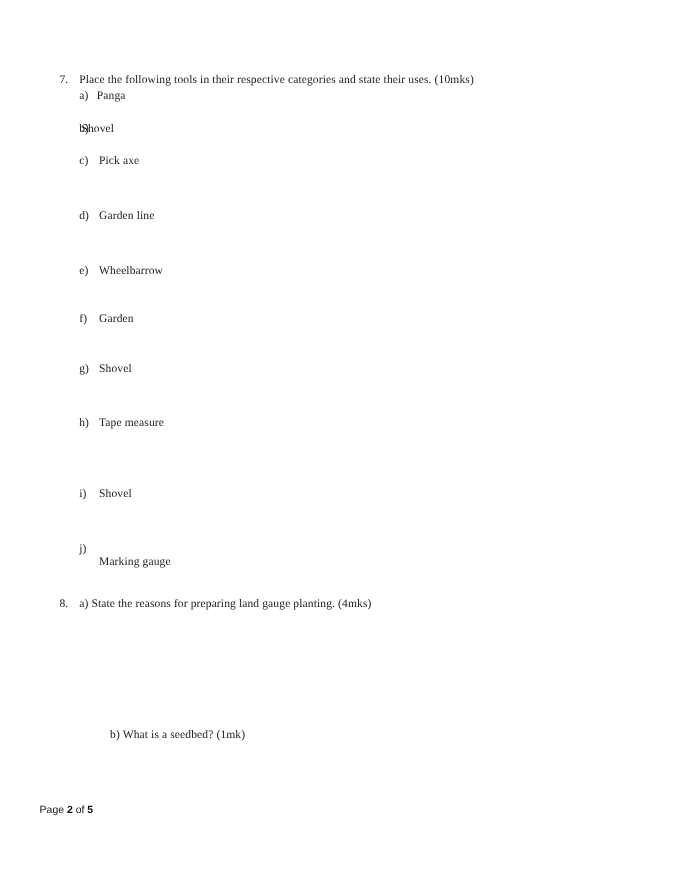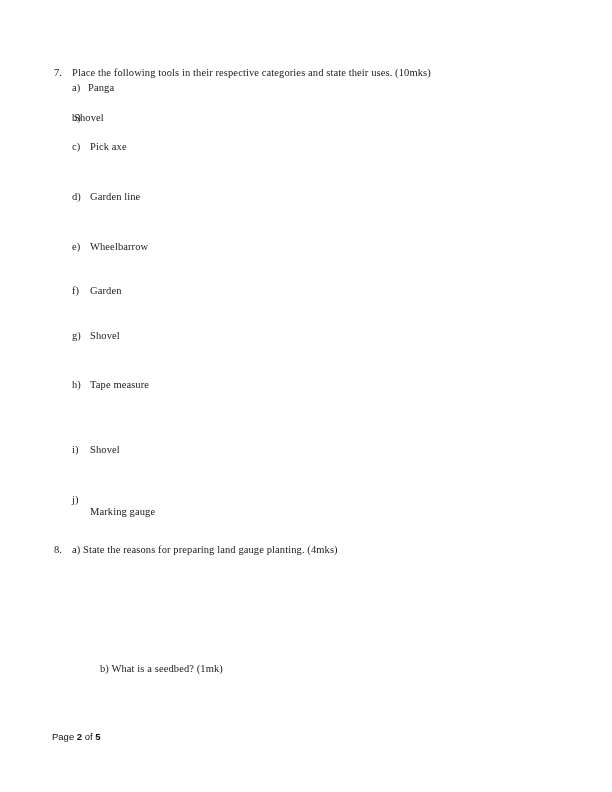--- a/index.html
+++ b/index.html
@@ -18,21 +18,21 @@
     .line {
       position: absolute;
       font-size: 10.5px;
       line-height: 13px;
       white-space: nowrap;
       font-family: "Liberation Serif", "DejaVu Serif", serif;
       letter-spacing: 0.1px;
     }
     .footer {
       position: absolute;
-      left: 52px;
+      left: 36px;
       top: 731px;
       font-family: "Liberation Sans", "DejaVu Sans", sans-serif;
       font-size: 9.5px;
       line-height: 12px;
       color: #111;
     }
     .footer b { font-weight: bold; }
   </style>
 </head>
 <body>

